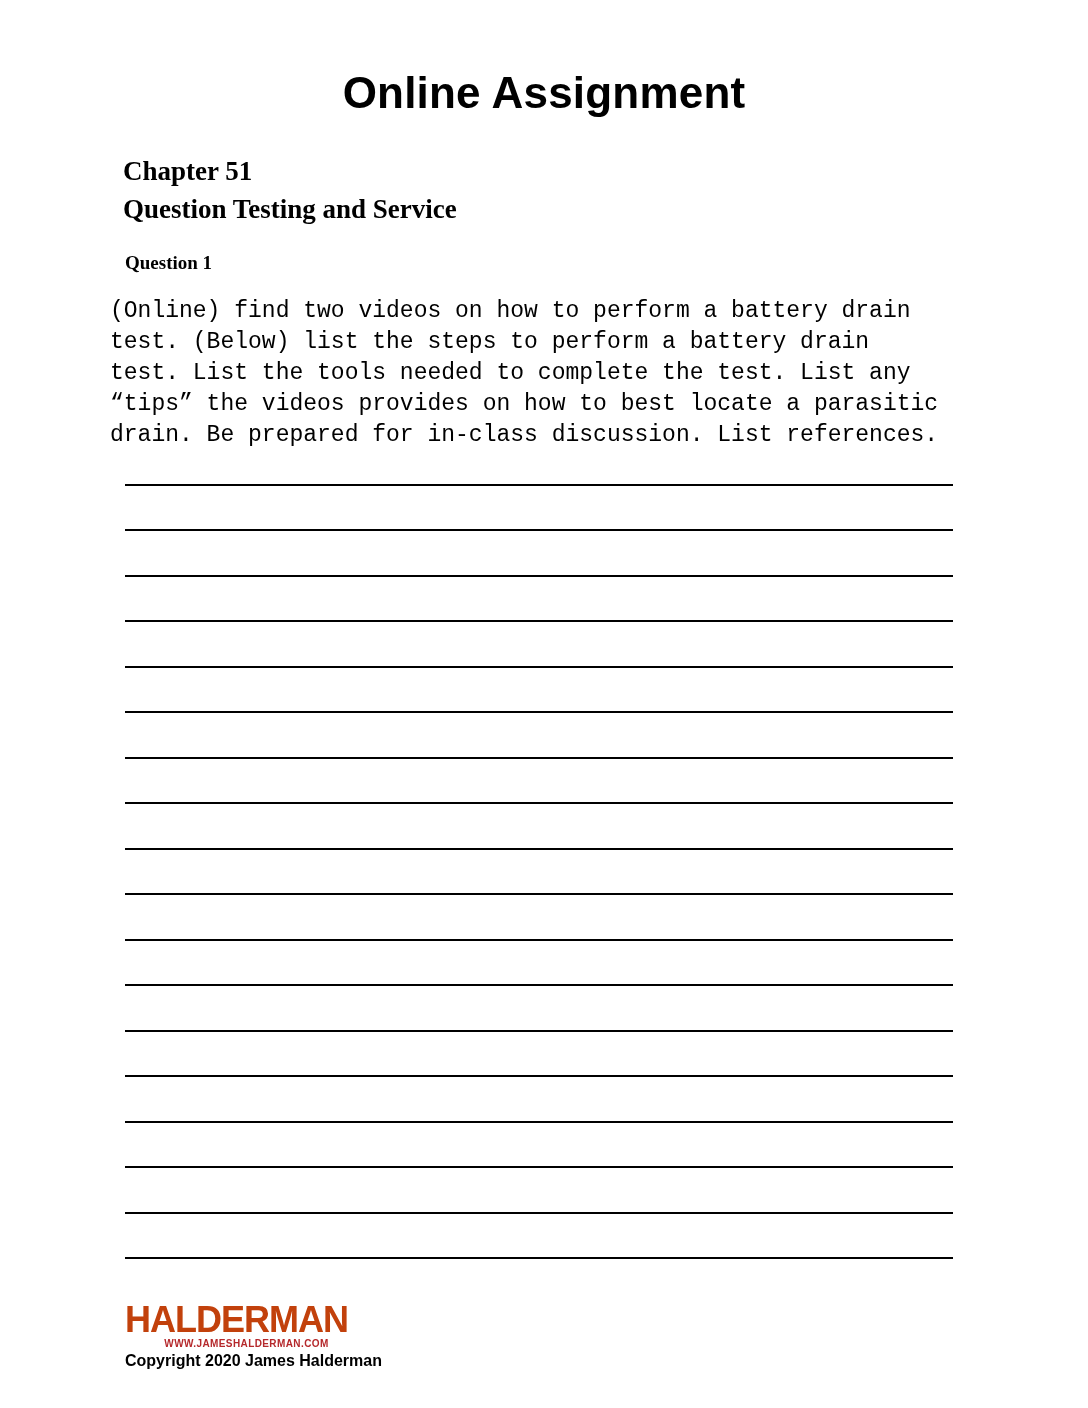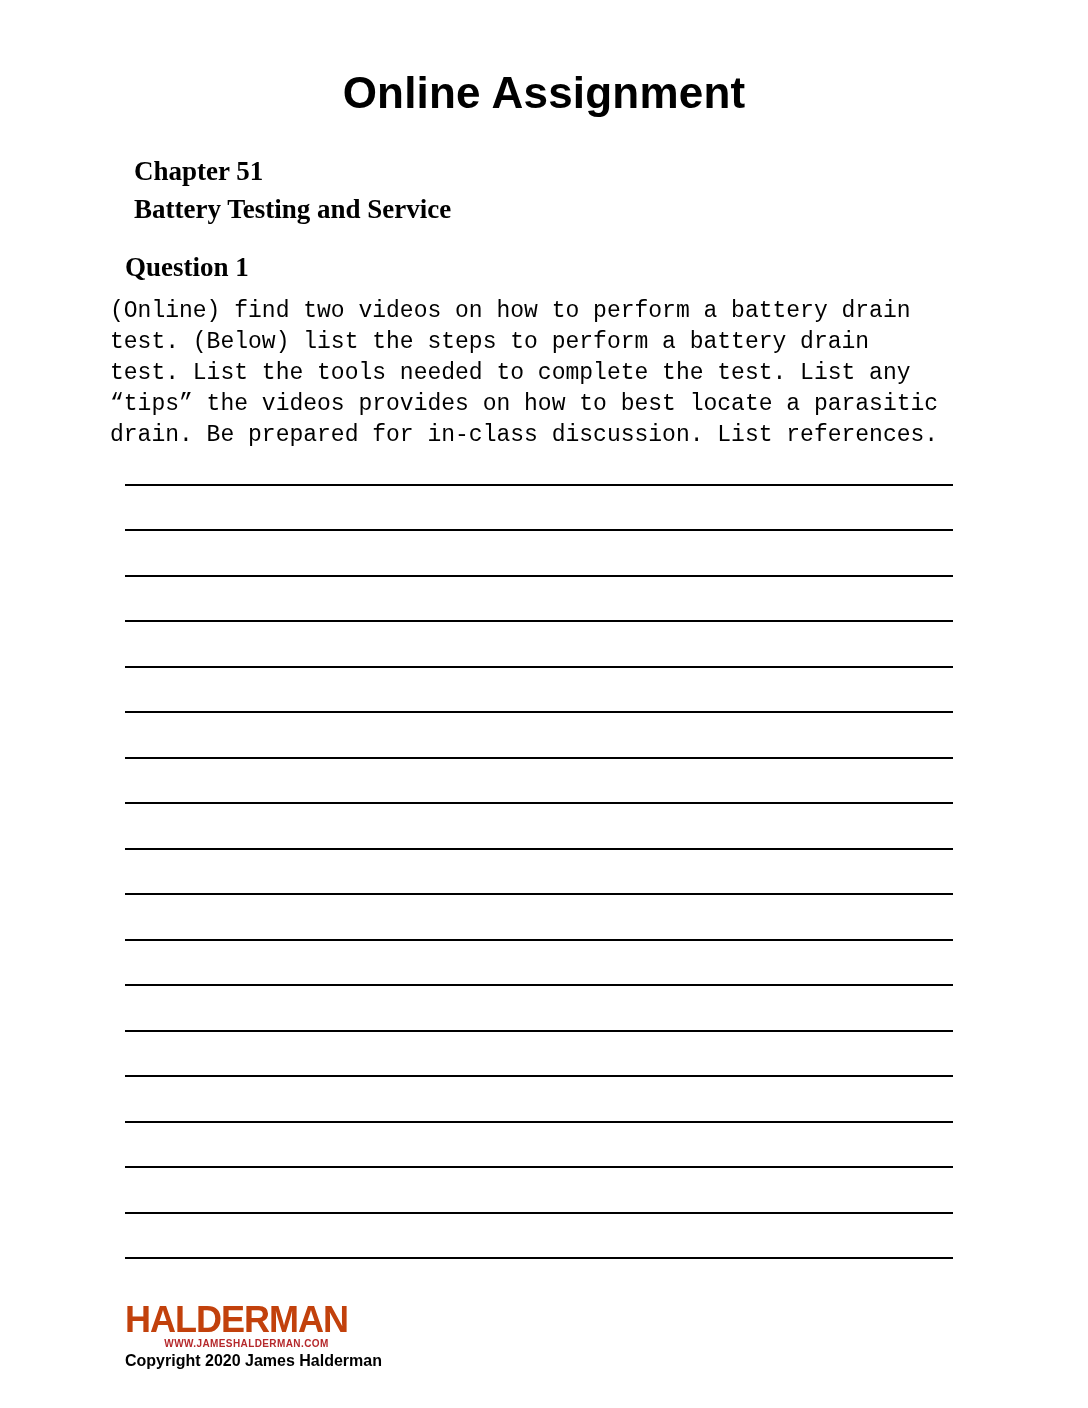--- a/index.html
+++ b/index.html
@@ -26,21 +26,21 @@
     left: 0;
     width: 1088px;
     text-align: center;
     font-family: Liberation Sans, sans-serif;
     font-weight: bold;
     font-size: 44px;
     letter-spacing: 0.2px;
   }
   .chapter-block {
     position: absolute;
-    left: 134px;
+    left: 123px;
     top: 152px;
     width: 830px;
   }
   .chapter-number {
     font-family: "Liberation Serif", serif;
     font-weight: bold;
     font-size: 27px;
     line-height: 38px;
   }
   .chapter-name {
@@ -48,21 +48,21 @@
     font-weight: bold;
     font-size: 27px;
     line-height: 38px;
   }
   .question-label {
     position: absolute;
     left: 125px;
     top: 252px;
     font-family: "Liberation Serif", serif;
     font-weight: bold;
-    font-size: 27px;
+    font-size: 19px;
   }
   .question-text {
     position: absolute;
     left: 110px;
     top: 296px;
     width: 830px;
     font-family: Liberation Mono, monospace;
     font-size: 23px;
     line-height: 31px;
     text-align: left;
@@ -111,21 +111,21 @@
 </style>
 </head>
 <body>
 
 <div class="page">
 
   <div class="doc-title">Online Assignment</div>
 
   <div class="chapter-block">
     <div class="chapter-number">Chapter 51</div>
-    <div class="chapter-name">Battery Testing and Service</div>
+    <div class="chapter-name">Question Testing and Service</div>
   </div>
 
   <div class="question-label">Question 1</div>
 
   <div class="question-text">(Online) find two videos on how to perform a battery drain test.  (Below) list the steps to perform a battery drain test. List the tools needed to complete the test. List any “tips” the videos provides on how to best locate a parasitic drain. Be prepared for in-class discussion. List references.</div>
 
   <div class="lines">
       <div class="rule"></div>
       <div class="rule"></div>
       <div class="rule"></div>

